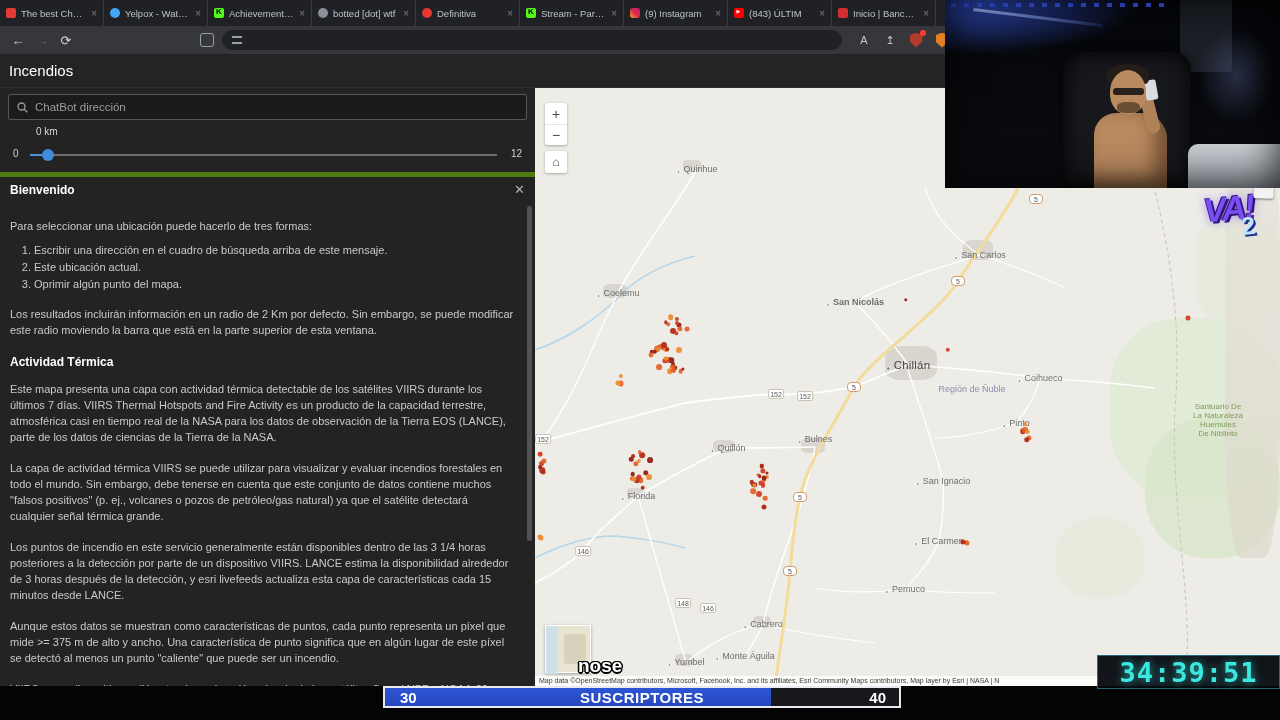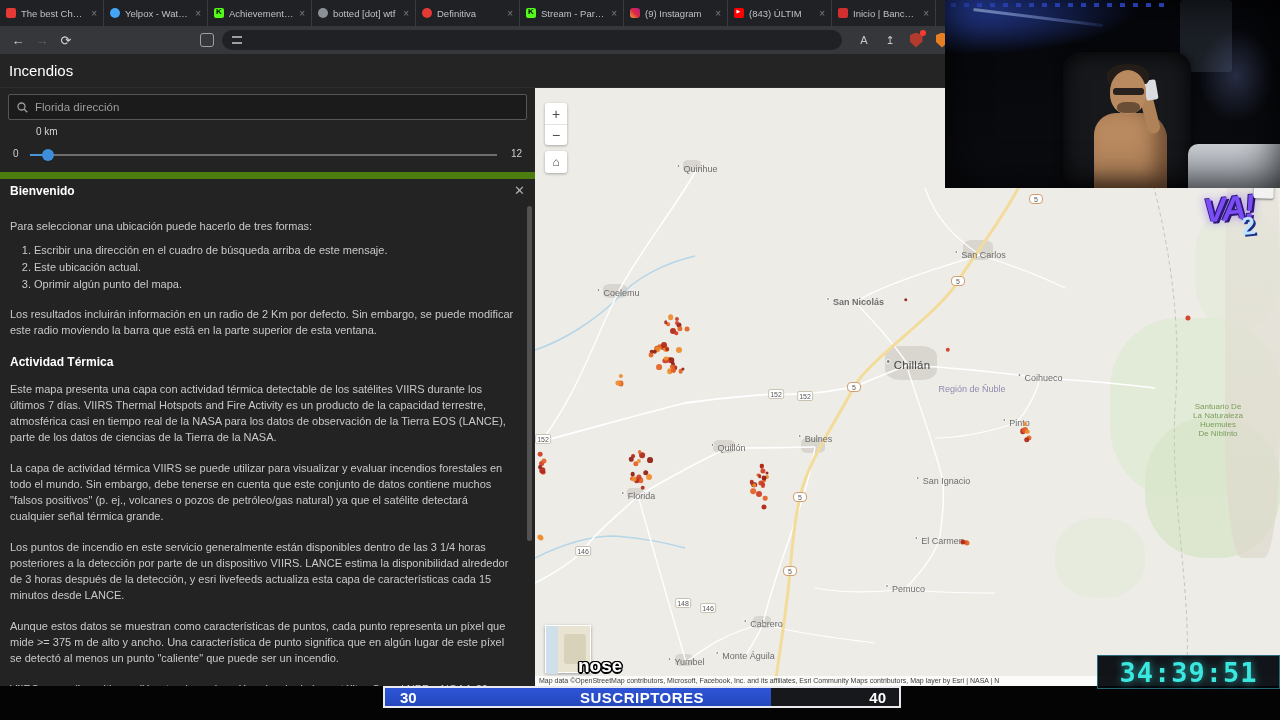--- a/index.html
+++ b/index.html
@@ -48,36 +48,36 @@
   #searchbox svg{flex:0 0 auto;}
   #search-placeholder{color:#9c9c9c;font-size:11.5px;}
   #slider-area{position:relative;height:48px;}
   #slider-value{position:absolute;left:36px;top:2px;font-size:10px;color:#d6d6d6;}
   #slider-row{position:absolute;left:0;right:0;top:22px;height:20px;}
   #slider-min{position:absolute;left:13px;top:2px;font-size:10px;color:#cfcfcf;}
   #slider-max{position:absolute;right:13px;top:2px;font-size:10px;color:#cfcfcf;}
   #slider-track{position:absolute;left:30px;right:38px;top:8px;height:2px;background:#6e6e6e;cursor:pointer;}
   #slider-fill{position:absolute;left:0;width:16px;height:2px;background:#4a94dc;}
   #slider-handle{position:absolute;left:12px;top:-5px;width:12px;height:12px;border-radius:50%;background:#3f8edc;cursor:grab;}
-  #welcome-header{border-top:7px solid #4d7c0f;height:30px;display:flex;align-items:center;justify-content:space-between;
+  #welcome-header{border-top:5px solid #4d7c0f;height:30px;display:flex;align-items:center;justify-content:space-between;
                   padding:8px 10px;color:#fff;font-size:12px;font-weight:bold;gap:44px;}
   #welcome-close{color:#b0b0b0;font-weight:normal;font-size:13px;cursor:pointer;}
   #panel-body{position:absolute;left:0;right:10px;top:120px;bottom:0;padding:10px 10px 0 10px;font-size:11px;line-height:16px;color:#c9c9c9;overflow:hidden;}
   #panel-body ol{margin:8px 0 14px 0;padding-left:24px;}
   #panel-body li{margin-bottom:1px;}
   #panel-body p{margin:0 0 15px 0;}
   #section-title{color:#fff;font-weight:bold;font-size:12px;margin:16px 0 11px 0;}
   #panel-scrollbar{position:absolute;right:3px;top:118px;width:5px;height:440px;}
   #panel-scroll-thumb{position:absolute;left:0;top:0;width:5px;height:335px;background:#525252;border-radius:3px;cursor:pointer;}
 
   
   #map{position:absolute;left:535px;top:88px;width:745px;height:598px;background:#edece7;overflow:hidden;cursor:grab;z-index:1;}
   .patch{position:absolute;z-index:1;}
   #map svg.roads{position:absolute;left:0;top:0;z-index:2;}
-  #labels .place{position:absolute;transform:translate(-50%,-50%);display:flex;align-items:flex-start;gap:3px;z-index:4;}
+  #labels .place{position:absolute;transform:translate(-50%,-50%);display:flex;align-items:flex-end;gap:3px;z-index:4;}
   .place .pname{white-space:nowrap;}
   .place.town{font-size:9px;color:#6e6e6e;}
   .place.city{font-size:11.5px;color:#454545;letter-spacing:.2px;}
   .place.region{font-size:9px;color:#918bb0;}
   .place.park{font-size:8px;color:#7d9d5c;}
   .place.park .pname{white-space:pre-line;line-height:9px;text-align:center;}
   .pdot{width:4px;height:4px;border-radius:50%;background:#939393;border:1px solid #fff;flex:0 0 auto;}
   .city .pdot{width:5px;height:5px;background:#858585;}
   .shield{position:absolute;transform:translate(-50%,-50%);min-width:14px;height:10px;background:#fff;border:1px solid #c9c2b2;
           border-radius:2px;font-size:7px;color:#555;display:flex;align-items:center;justify-content:center;padding:0 1px;z-index:3;}
@@ -218,21 +218,21 @@
   <div id="app-header">
     <span>Incendios</span>
   </div>
 
   <div id="panel">
     <div id="searchbox">
       <svg width="11" height="11" viewBox="0 0 11 11">
         <circle cx="4.5" cy="4.5" r="3.5" fill="none" stroke="#9c9c9c" stroke-width="1.3"></circle>
         <line x1="7.2" y1="7.2" x2="10.3" y2="10.3" stroke="#9c9c9c" stroke-width="1.3"></line>
       </svg>
-      <span id="search-placeholder">Florida dirección</span>
+      <span id="search-placeholder">ChatBot dirección</span>
     </div>
     <div id="slider-area">
       <div id="slider-value">0 km</div>
       <div id="slider-row">
         <span id="slider-min">0</span>
         <div id="slider-track">
           <div id="slider-fill"></div>
           <div id="slider-handle"></div>
         </div>
         <span id="slider-max">12</span>

